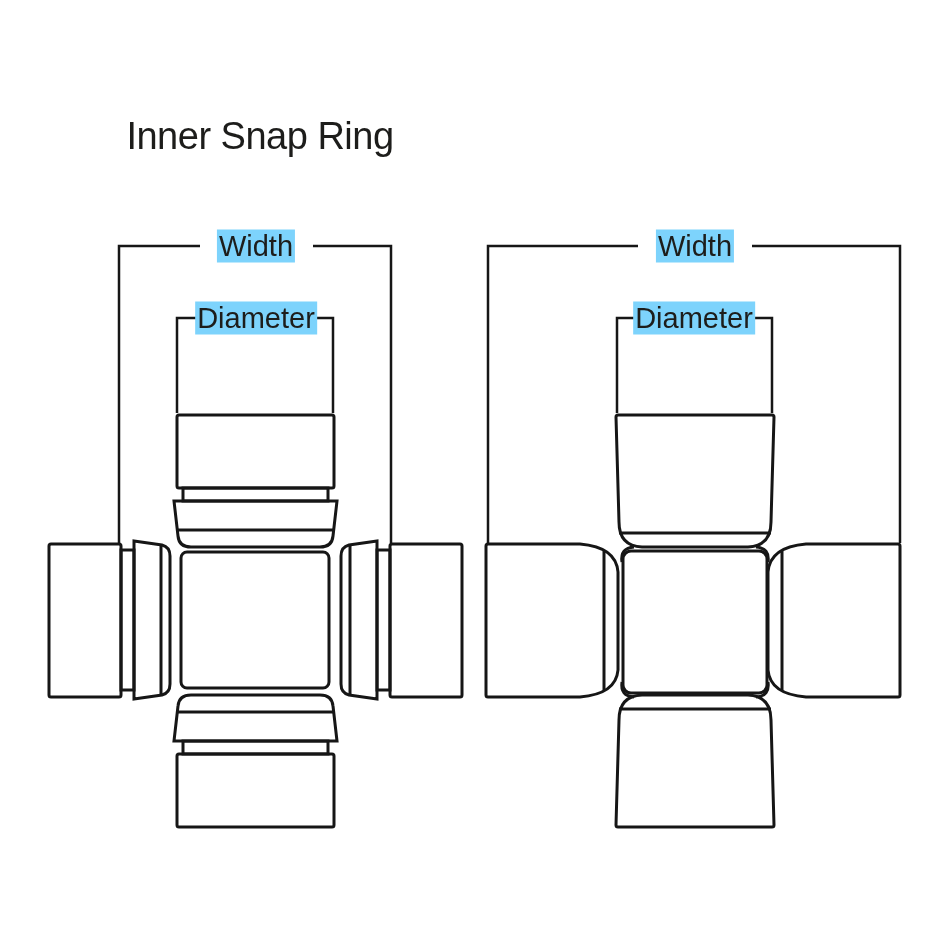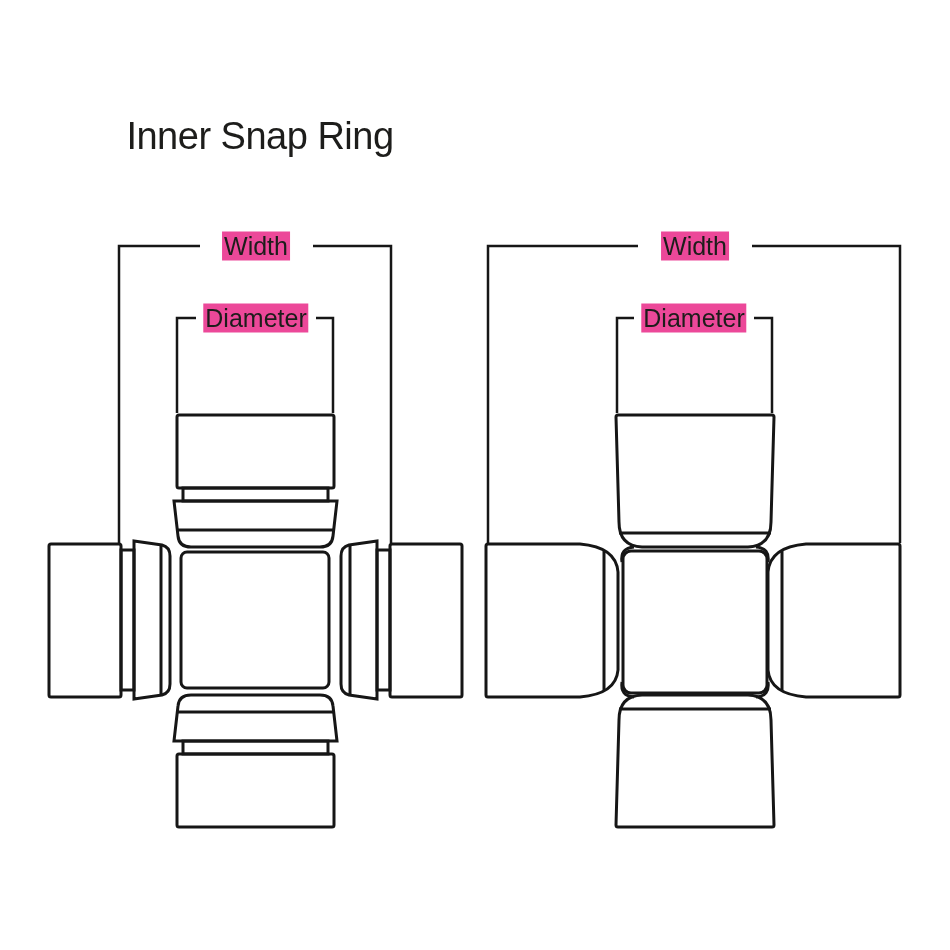--- a/index.html
+++ b/index.html
@@ -25,25 +25,25 @@
     transform: translate(-50%, -50%);
     font-size: 38px;
     font-weight: 400;
     letter-spacing: -0.5px;
     color: #1d1d1b;
     white-space: nowrap;
   }
   .dim-label {
     position: absolute;
     transform: translate(-50%, -50%);
-    font-size: 25px;
+    font-size: 29px;
     font-weight: 400;
     color: #1d1d1b;
     white-space: nowrap;
-    background: #ec4899;
+    background: #7dd3fc;
     padding: 0 2px;
   }
 </style>
 </head>
 <body>
 
 <div class="canvas">
 
   <svg class="artwork" width="950" height="950" viewBox="0 0 950 950" fill="none" stroke="#161616" stroke-width="3" stroke-linecap="butt" stroke-linejoin="miter">
 

